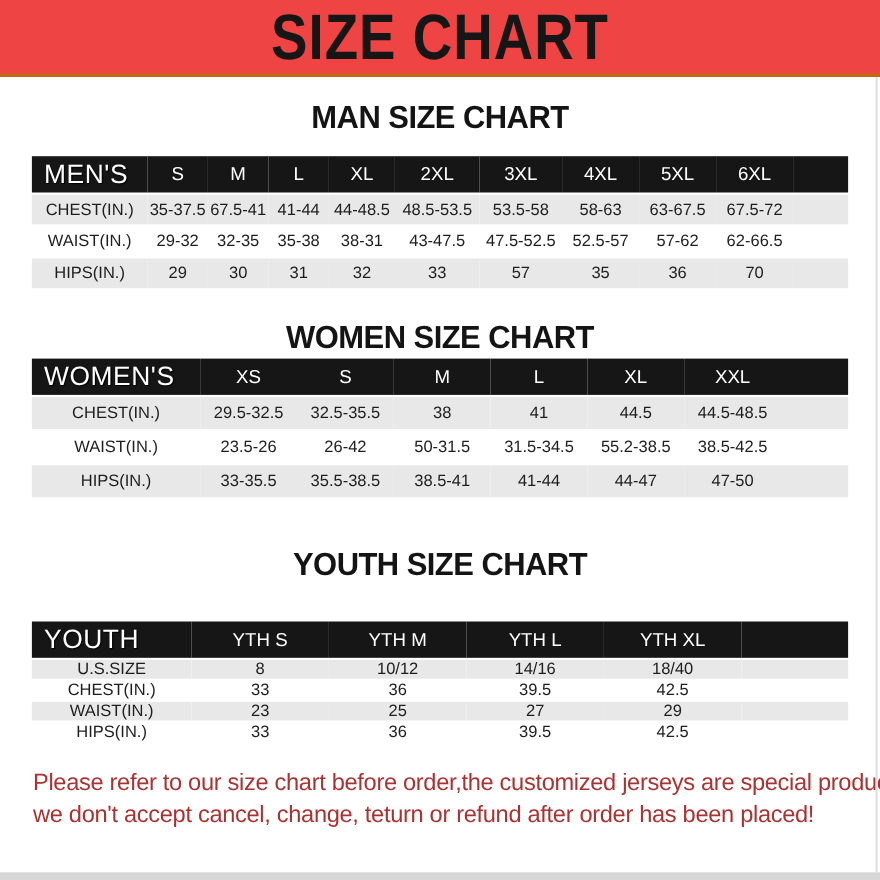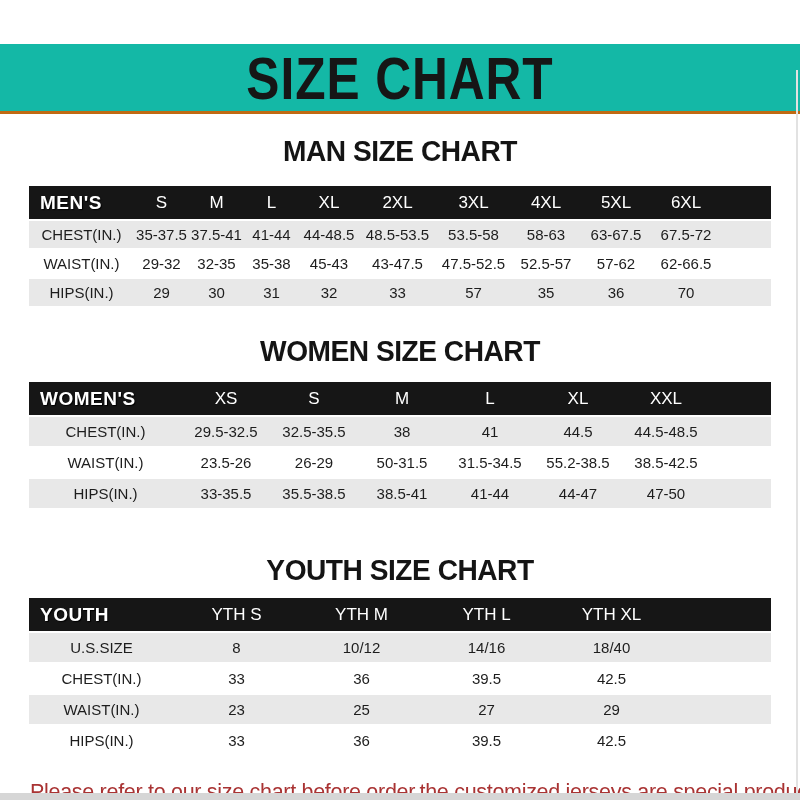--- a/index.html
+++ b/index.html
@@ -44,49 +44,49 @@
 
   
   table.size-table {
     width: 742px;
     margin: 0 0 0 29px;
     border-collapse: separate;
     border-spacing: 0 2px;
     table-layout: fixed;
   }
   #table-0 { margin-top: 16px; }
-  #table-1 { margin-top: 12px; }
-  #table-2 { margin-top: 9px; }
+  #table-1 { }
+  #table-2 { margin-top: 32px; }
 
   table.size-table thead th {
     background: #161616;
     color: #ffffff;
     height: 33px;
     font-size: 17px;
     font-weight: normal;
     text-align: center;
     vertical-align: middle;
   }
   table.size-table thead th.head-label {
-    font-size: 19px;
-    font-weight: bold;
+    font-size: 24px;
+    font-weight: normal;
     text-align: left;
     padding-left: 11px;
     letter-spacing: 0.5px;
     text-shadow: 1px 1px 1px #000;
   }
   table.size-table tbody td {
     height: 27px;
     font-size: 15px;
     color: #1d1d1d;
     text-align: center;
     vertical-align: middle;
   }
   #table-1 tbody td { height: 29px; }
-  #table-2 tbody td { height: 29px; }
+  #table-2 tbody td { height: 17px; }
   table.size-table tbody tr:nth-child(odd) td { background: #E8E8E8; }
   table.size-table tbody tr:nth-child(even) td { background: #FFFFFF; }
   table.size-table tbody td.row-label { font-size: 15px; }
 
   
   .footer-note {
     margin: 21px 0 0 30px;
     font-size: 21.5px;
     letter-spacing: -0.3px;
     line-height: 29px;
@@ -104,21 +104,21 @@
   .right-strip {
     position: absolute;
     top: 70px; right: 2px;
     width: 2px; height: 723px;
     background: #E2E2E2;
   }
 </style>
 </head>
 <body>
 
-<div class="banner" style="background: #14b8a6; margin-top: 44px;">
+<div class="banner" style="background: #ef4444;">
   <div class="banner-title" style="color: rgb(22, 22, 22);">SIZE CHART</div>
 </div>
 
 <div class="section-heading" id="heading-0">MAN SIZE CHART</div>
 <table class="size-table" id="table-0">
     <colgroup>
       <col style="width: 105px;">
       <col style="width: 55px;">
       <col style="width: 55px;">
       <col style="width: 55px;">
@@ -142,36 +142,36 @@
         <th>4XL</th>
         <th>5XL</th>
         <th>6XL</th>
         <th></th>
       </tr>
     </thead>
     <tbody>
       <tr>
         <td class="row-label">CHEST(IN.)</td>
         <td>35-37.5</td>
-        <td>37.5-41</td>
+        <td>67.5-41</td>
         <td>41-44</td>
         <td>44-48.5</td>
         <td>48.5-53.5</td>
         <td>53.5-58</td>
         <td>58-63</td>
         <td>63-67.5</td>
         <td>67.5-72</td>
         <td></td>
       </tr>
       <tr>
         <td class="row-label">WAIST(IN.)</td>
         <td>29-32</td>
         <td>32-35</td>
         <td>35-38</td>
-        <td>45-43</td>
+        <td>38-31</td>
         <td>43-47.5</td>
         <td>47.5-52.5</td>
         <td>52.5-57</td>
         <td>57-62</td>
         <td>62-66.5</td>
         <td></td>
       </tr>
       <tr>
         <td class="row-label">HIPS(IN.)</td>
         <td>29</td>
@@ -219,21 +219,21 @@
         <td>32.5-35.5</td>
         <td>38</td>
         <td>41</td>
         <td>44.5</td>
         <td>44.5-48.5</td>
         <td></td>
       </tr>
       <tr>
         <td class="row-label">WAIST(IN.)</td>
         <td>23.5-26</td>
-        <td>26-29</td>
+        <td>26-42</td>
         <td>50-31.5</td>
         <td>31.5-34.5</td>
         <td>55.2-38.5</td>
         <td>38.5-42.5</td>
         <td></td>
       </tr>
       <tr>
         <td class="row-label">HIPS(IN.)</td>
         <td>33-35.5</td>
         <td>35.5-38.5</td>
@@ -297,16 +297,17 @@
         <td>36</td>
         <td>39.5</td>
         <td>42.5</td>
         <td></td>
       </tr>
     </tbody>
   </table>
 
 <div class="footer-note" style="color: rgb(169, 51, 51);">
   <div>Please refer to our size chart before order,the customized jerseys are special products,</div>
+  <div>we don't accept cancel, change, teturn or refund after order has been placed!</div>
 </div>
 
 <div class="bottom-strip"></div>
 <div class="right-strip"></div>
 
 </body></html>

